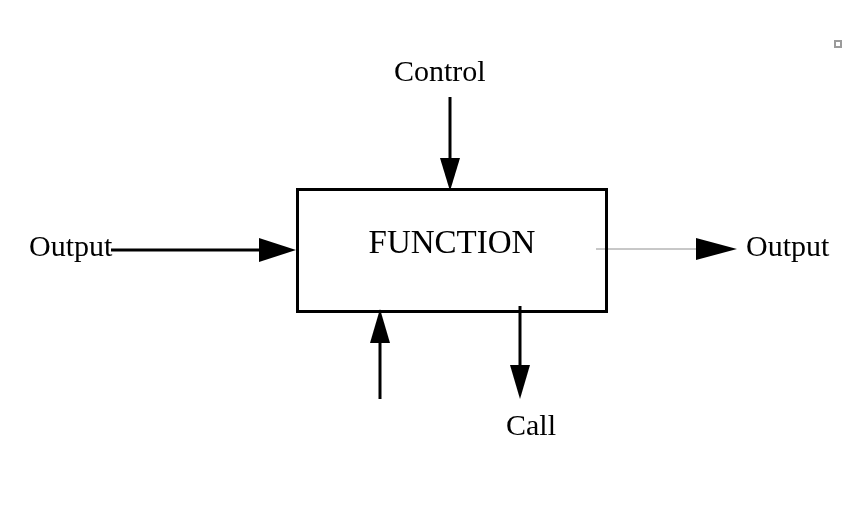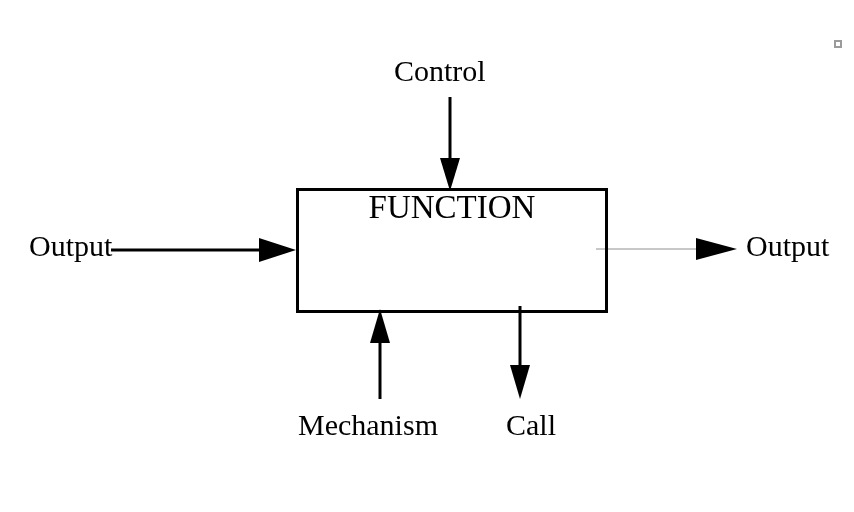--- a/index.html
+++ b/index.html
@@ -41,21 +41,21 @@
     top: 188px;
     width: 312px;
     height: 125px;
     box-sizing: border-box;
     border: 3px solid var(--color-line, #000000);
     background: transparent;
     z-index: 2;
     display: flex;
     flex-direction: column;
     align-items: center;
-    justify-content: space-between;
+    justify-content: center;
     padding-bottom: 18px;
     font-size: 33px;
     line-height: 32px;
     color: var(--color-text, #000000);
     text-align: center;
   }
   .label {
     position: absolute;
     font-size: 30px;
     line-height: 34px;
@@ -113,18 +113,17 @@
     </g>
   </svg>
 
   <div class="function-box">
     <div>FUNCTION</div>
   </div>
 
   <div class="label label-control">Control</div>
   <div class="label label-input">Output</div>
   <div class="label label-output">Output</div>
-  <div class="label label-mechanism">Mechanism</div>
   <div class="label label-call">Call</div>
 
   <div class="handle"></div>
 
 </div>
 
 </body></html>

